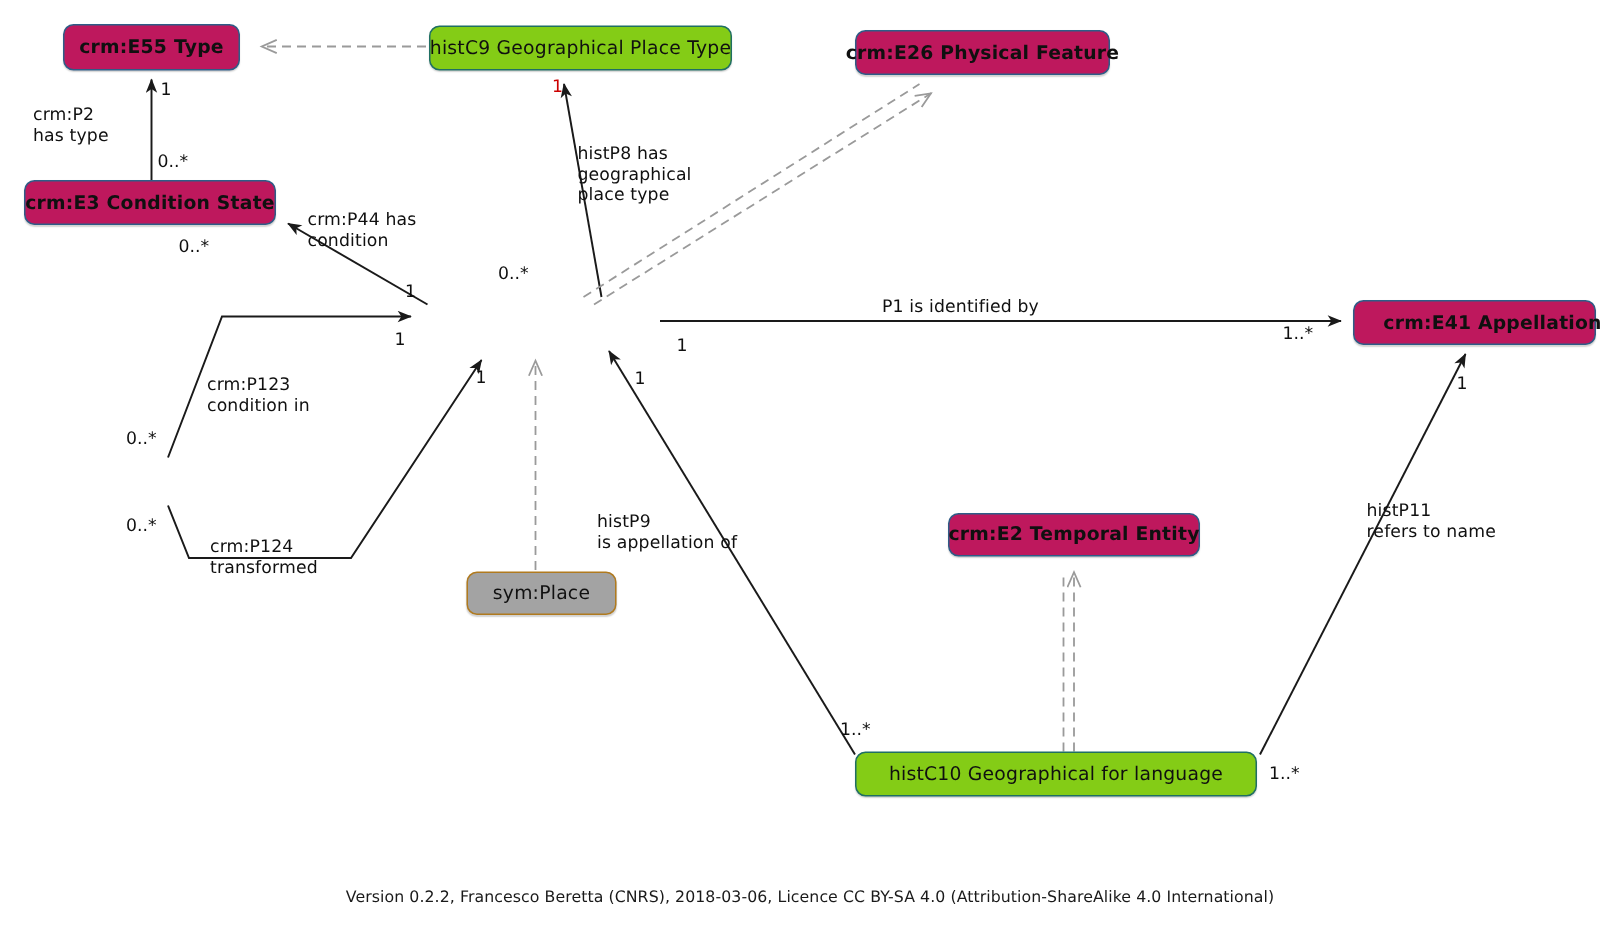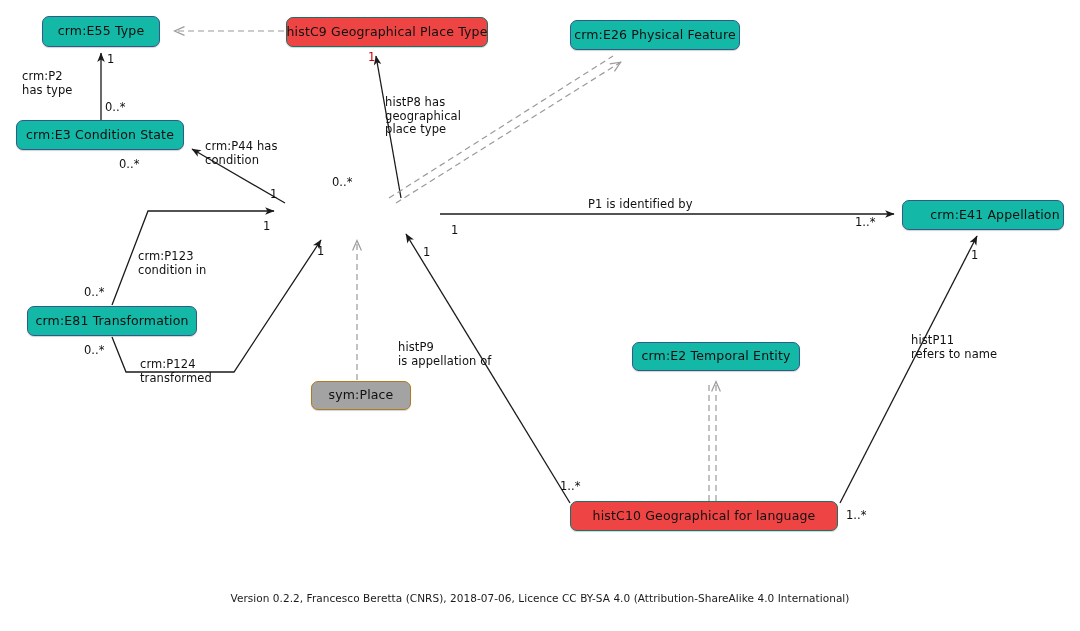--- a/index.html
+++ b/index.html
@@ -34,22 +34,22 @@
     display: flex;
     align-items: center;
     justify-content: center;
     font-size: 12.5px;
     line-height: 1;
     color: #101010;
     letter-spacing: 0.15px;
     white-space: nowrap;
     box-shadow: 0 1px 1px rgba(0,0,0,0.18);
   }
-  .node.cls-hist   { background: #ef4444; border-color: #1f6f63; }
-  .node.cls-crm    { background: #14b8a6; border-color: #2e5c87; }
+  .node.cls-hist   { background: #84cc16; border-color: #1f6f63; }
+  .node.cls-crm    { background: #be185d; border-color: #2e5c87; font-weight: bold; }
   .node.cls-sym    { background: #a3a3a3; border-color: #b07a1f; }
 
   .edge-label {
     position: absolute;
     font-size: 11.5px;
     line-height: 13.5px;
     color: #101010;
     white-space: pre;
     letter-spacing: 0.1px;
   }
@@ -146,23 +146,20 @@
       <span>histC9 Geographical Place Type</span>
     </div>
   <div class="node cls-crm" style="left:570px; top:20px;  width:170px; height:30px;">
       <span>crm:E26 Physical Feature</span>
     </div>
   <div class="node cls-crm" style="left:16px;  top:120px; width:168px; height:30px;">
       <span>crm:E3 Condition State</span>
     </div>
   <div class="node cls-crm" style="left:902px; top:200px; width:162px; height:30px;padding-left:24px;">
       <span>crm:E41 Appellation</span>
-    </div>
-  <div class="node cls-crm" style="left:27px;  top:306px; width:170px; height:30px;">
-      <span>crm:E81 Transformation</span>
     </div>
   <div class="node cls-sym" style="left:311px; top:381px; width:100px; height:29px;">
       <span>sym:Place</span>
     </div>
   <div class="node cls-crm" style="left:632px; top:342px; width:168px; height:29px;">
       <span>crm:E2 Temporal Entity</span>
     </div>
   <div class="node cls-hist" style="left:570px; top:501px; width:268px; height:30px;">
       <span>histC10 Geographical for language</span>
     </div>
@@ -194,15 +191,15 @@
   <div class="mult" style="left:855px; top:216px;">1..*</div>
   <div class="mult" style="left:84px;  top:286px;">0..*</div>
   <div class="mult" style="left:263px; top:220px;">1</div>
   <div class="mult" style="left:84px;  top:344px;">0..*</div>
   <div class="mult" style="left:317px; top:245px;">1</div>
   <div class="mult" style="left:560px; top:480px;">1..*</div>
   <div class="mult" style="left:423px; top:246px;">1</div>
   <div class="mult" style="left:846px; top:509px;">1..*</div>
   <div class="mult" style="left:971px; top:249px;">1</div>
 
-  <div id="footer">Version 0.2.2, Francesco Beretta (CNRS), 2018-07-06, Licence CC BY-SA 4.0 (Attribution-ShareAlike 4.0 International)</div>
+  <div id="footer">Version 0.2.2, Francesco Beretta (CNRS), 2018-03-06, Licence CC BY-SA 4.0 (Attribution-ShareAlike 4.0 International)</div>
 
 </div>
 
 </body></html>

